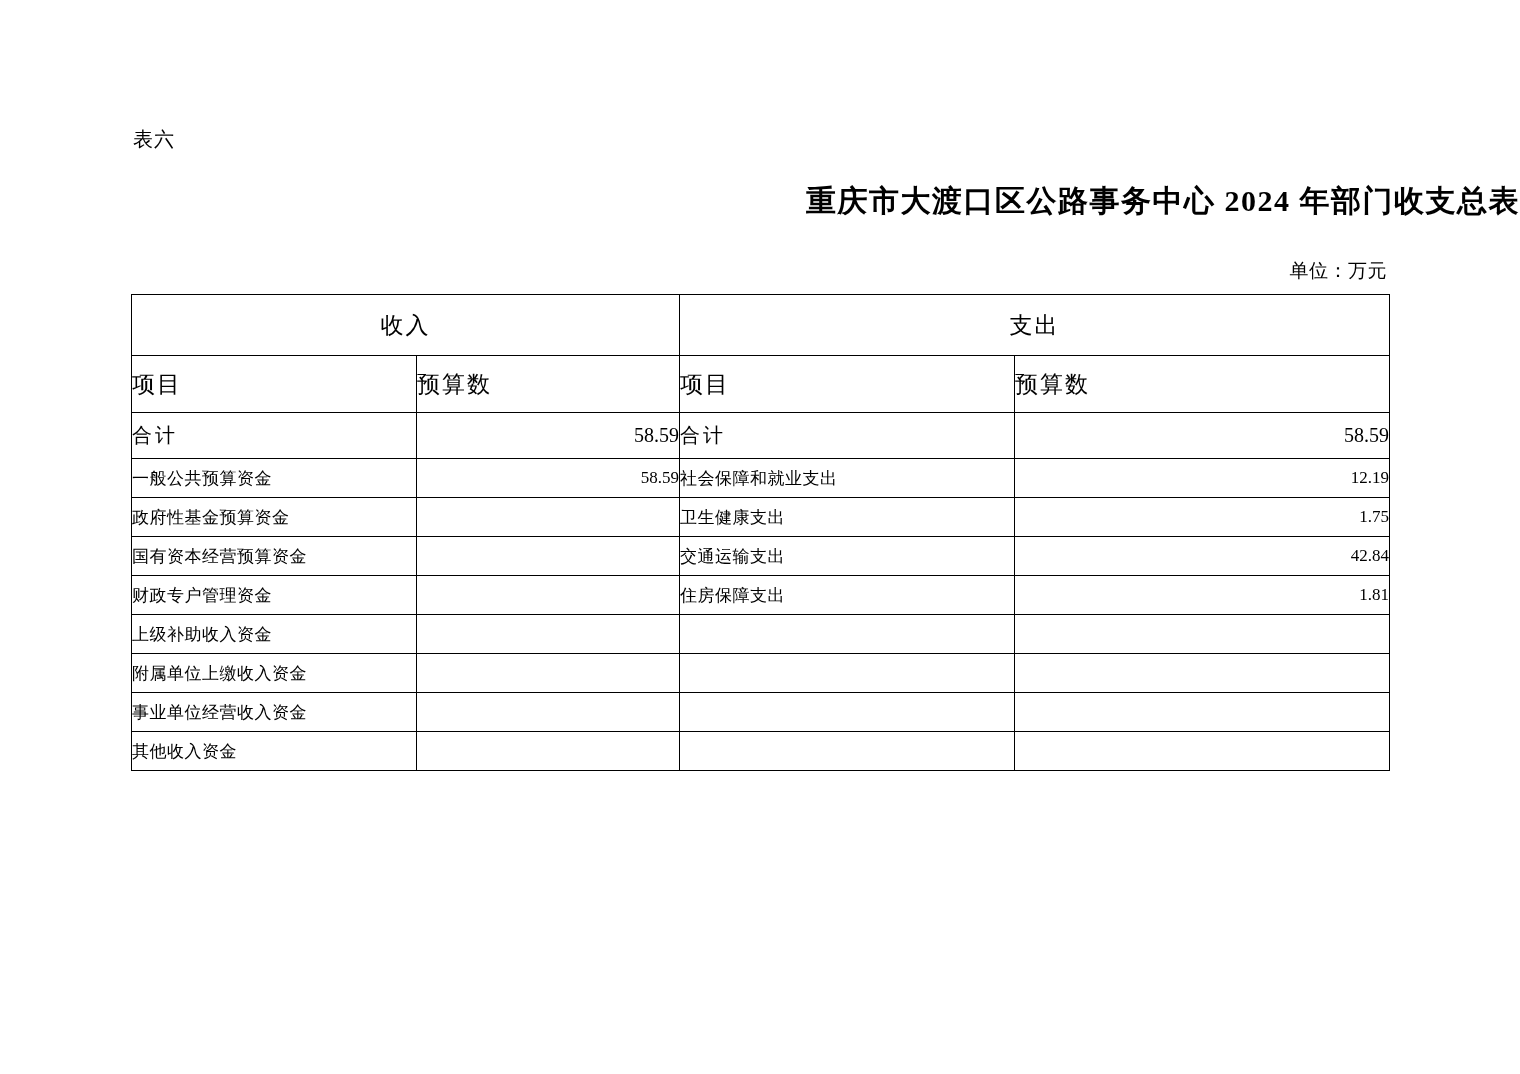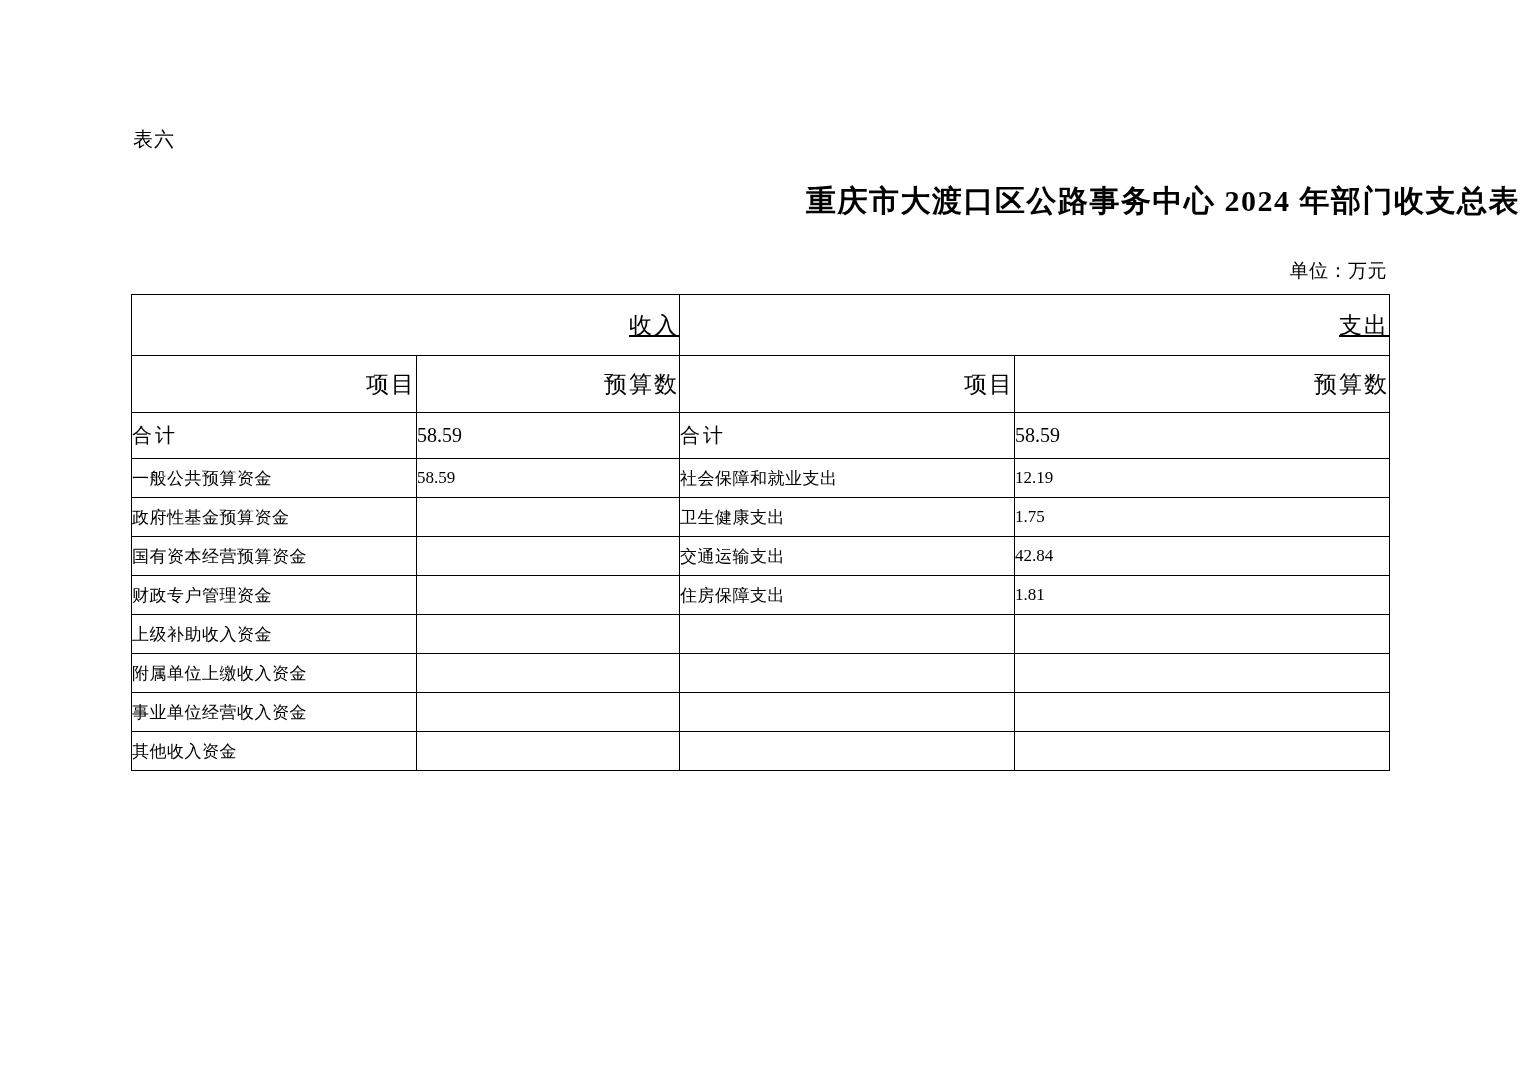--- a/index.html
+++ b/index.html
@@ -53,48 +53,47 @@
     border-collapse: collapse;
     table-layout: fixed;
   }
   table.budget td, table.budget th {
     border: 1px solid #000000;
     padding: 0;
     font-weight: normal;
   }
   .grp-head {
     height: 60px;
-    text-align: right;
+    text-align: center;
     font-size: 23px;
     letter-spacing: 2px;
-    text-decoration: underline;
   }
   .col-head {
     height: 56px;
-    text-align: right;
+    text-align: left;
     font-size: 23px;
     font-weight: bold;
     letter-spacing: 2px;
   }
   .row-cell {
     height: 38px;
     font-size: 17px;
   }
   .cell-item {
     text-align: left;
     padding-left: 12px;
     letter-spacing: 0.5px;
   }
   .cell-item.center {
     text-align: left;
     padding-left: 0;
     letter-spacing: 3px;
   }
   .cell-num {
-    text-align: left;
+    text-align: right;
     padding-right: 14px;
   }
   .total-row td {
     height: 45px;
     font-size: 20px;
   }
   col.c1 { width: 285px; }
   col.c2 { width: 263px; }
   col.c3 { width: 335px; }
   col.c4 { width: 375px; }

